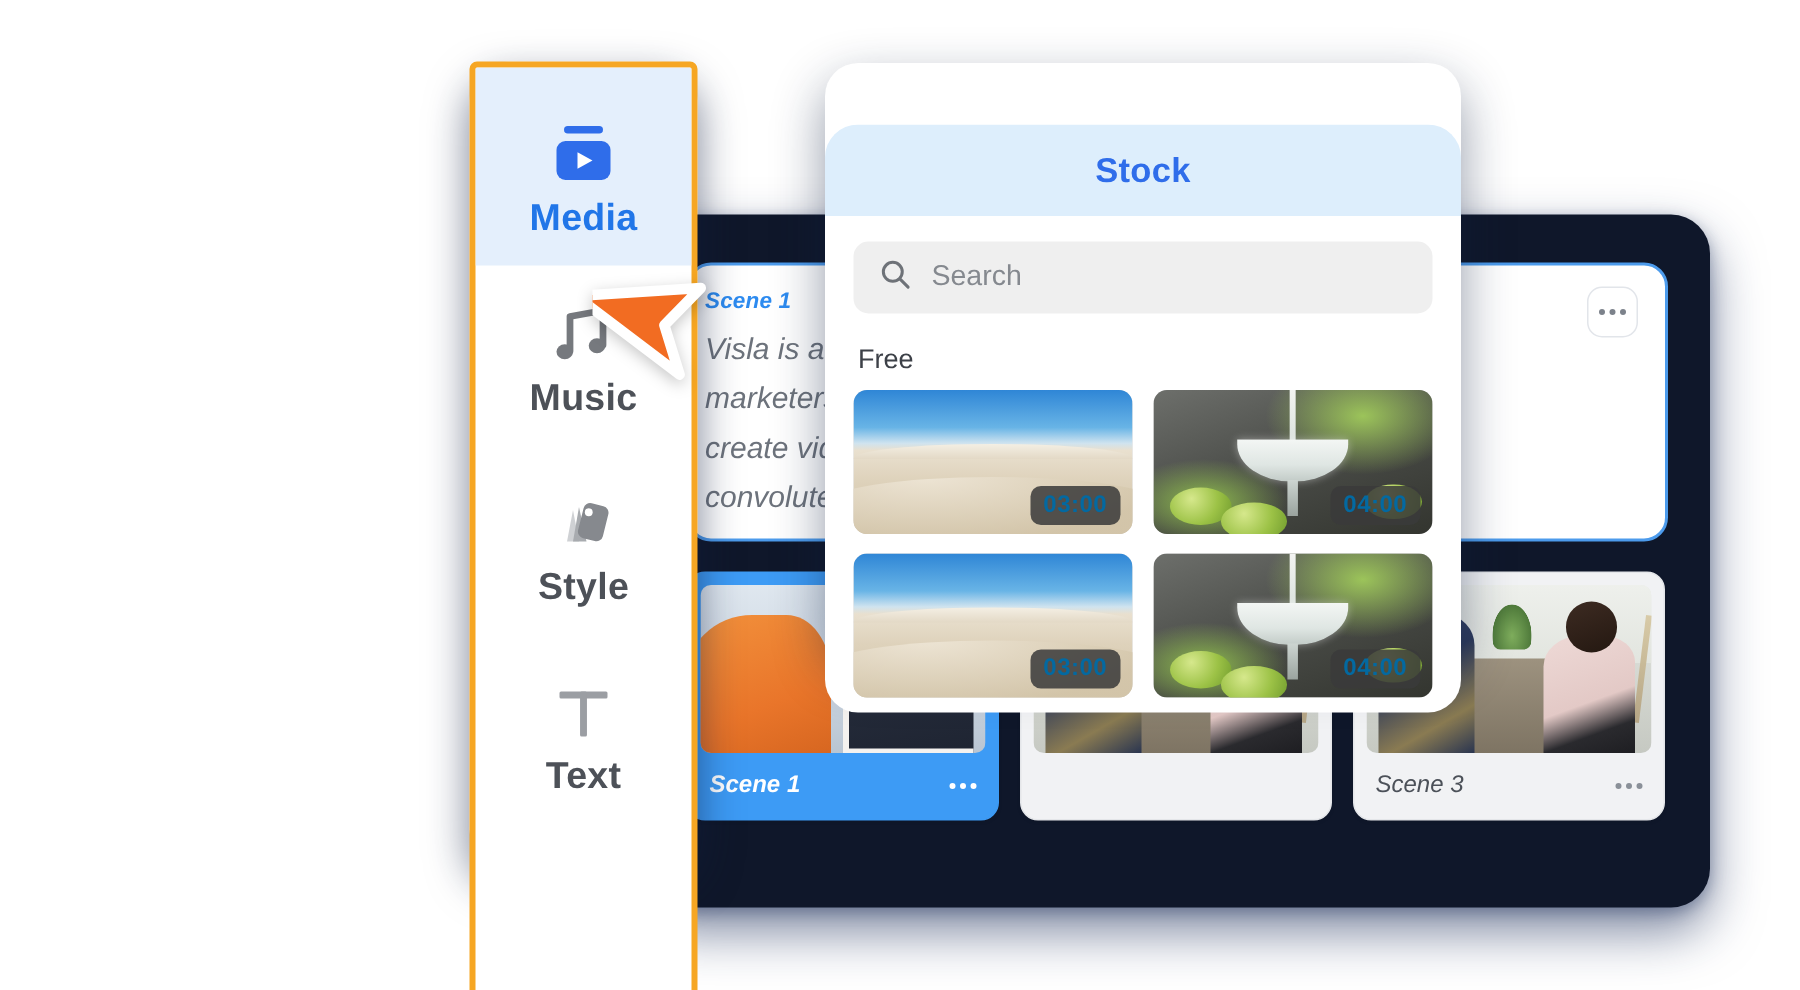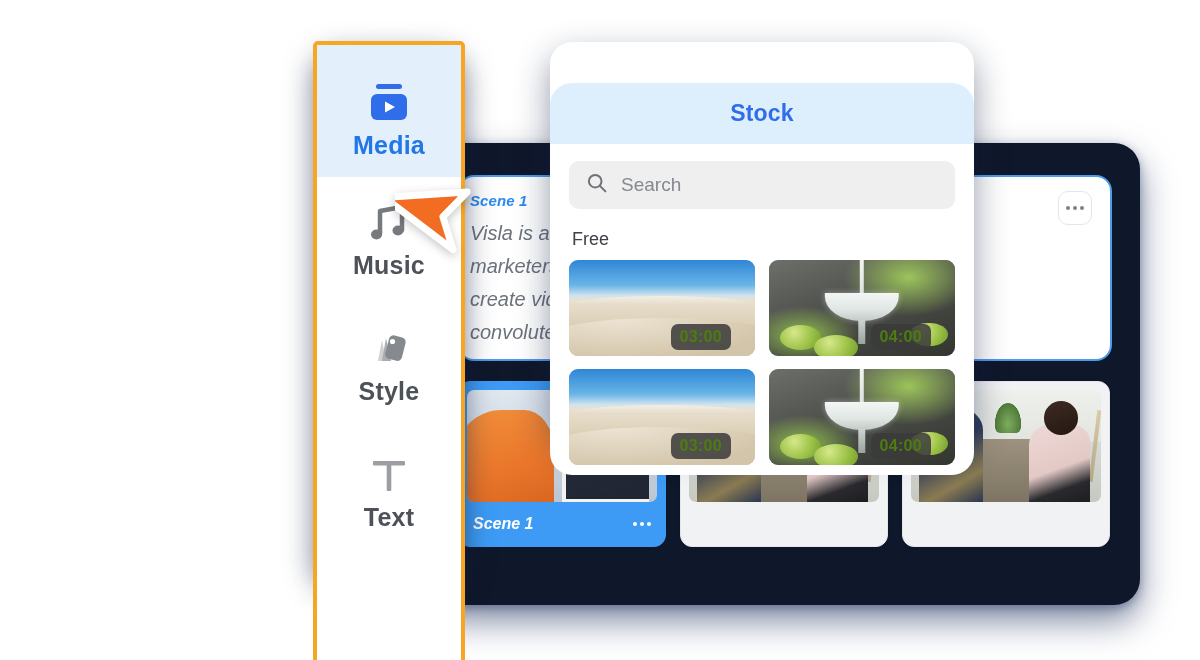--- a/index.html
+++ b/index.html
@@ -360,23 +360,23 @@
   }
   .media-cell {
     position: relative;
     height: 96px;
     border-radius: 9px;
     overflow: hidden;
     background: #d8d8d8;
   }
   .dur {
     position: absolute;
-    right: 24px; bottom: 6px;
+    right: 8px; bottom: 6px;
     background: rgba(58,58,58,0.86);
-    color: #4d7c0f;
+    color: #0369a1;
     font-size: 16px;
     font-weight: bold;
     padding: 4px 9px;
     border-radius: 7px;
     letter-spacing: .3px;
   }
 </style>
 </head>
 <body>
 
@@ -438,20 +438,28 @@
             <div class="window"></div>
             <div class="plant"></div>
             <div class="sofa"></div>
             <div class="pole"></div>
             <div class="w1"></div>
             <div class="w1h"></div>
             <div class="w2"></div>
             <div class="w2h"></div>
           </div>
         </div>
+        <div class="scene-foot">
+          <span class="nm">Scene 3</span>
+          <span class="dots">
+            <i></i>
+            <i></i>
+            <i></i>
+          </span>
+        </div>
       </div>
 
     </div>
   </div>
 
   <div class="sidebar-shadow"></div>
   <div class="sidebar">
 
     <div class="nav-item first active">
       <span class="ico">

